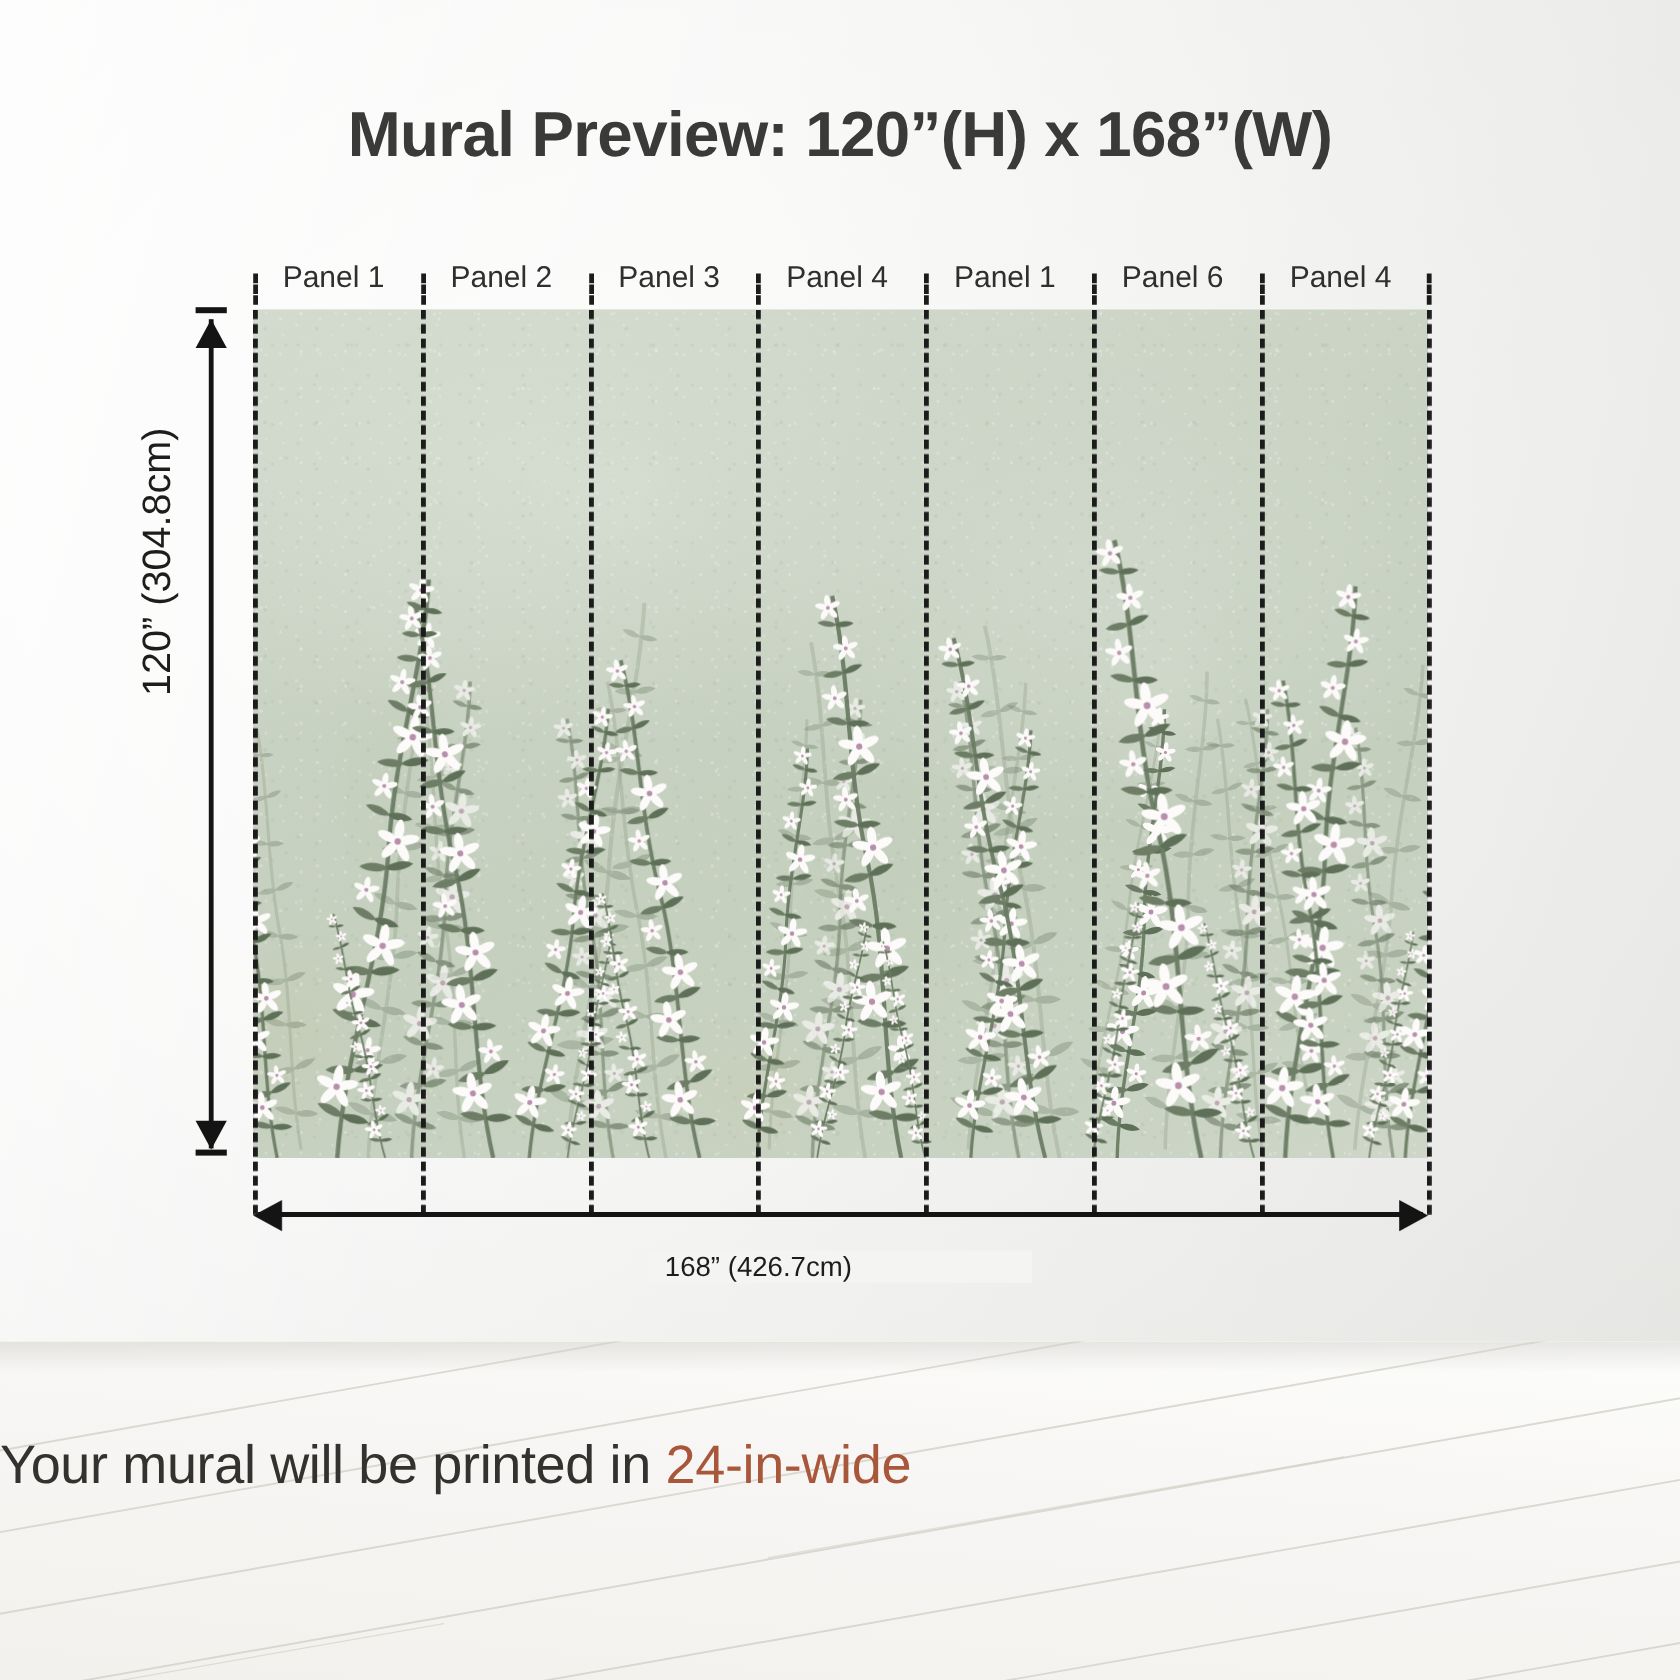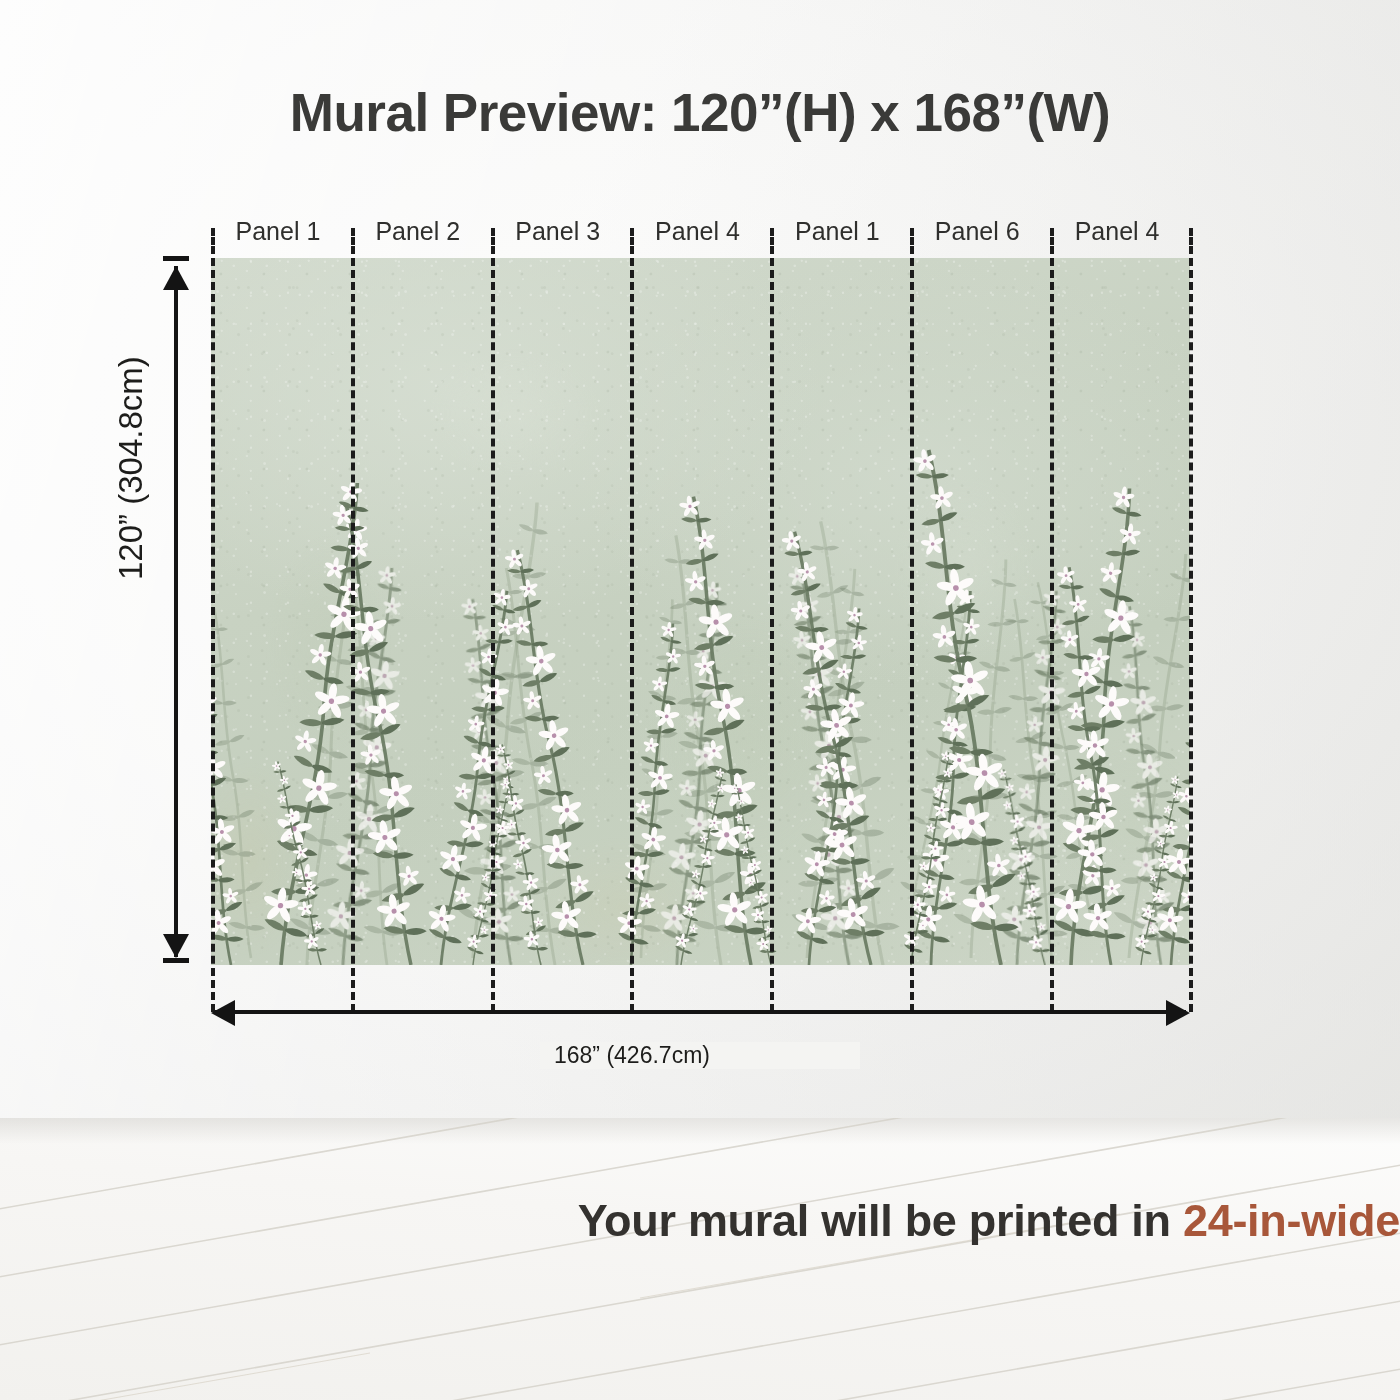--- a/index.html
+++ b/index.html
@@ -221,23 +221,23 @@
     left: 0; top: 0;
     width: 1400px; height: 26px;
     background: linear-gradient(180deg, rgba(180,178,172,0.30) 0%, rgba(180,178,172,0) 100%);
   }
 
   .caption {
     position: absolute;
     left: 0;
     top: 1192px;
     width: 1400px;
-    text-align: right;
+    text-align: left;
     font-size: 45px;
-    font-weight: bold;
+    font-weight: normal;
     color: #34322f;
     line-height: 1.30;
     letter-spacing: -0.3px;
   }
   .caption .accent { color: #a8573a; }
 </style>
 </head>
 <body>
 
 <div id="stage">

